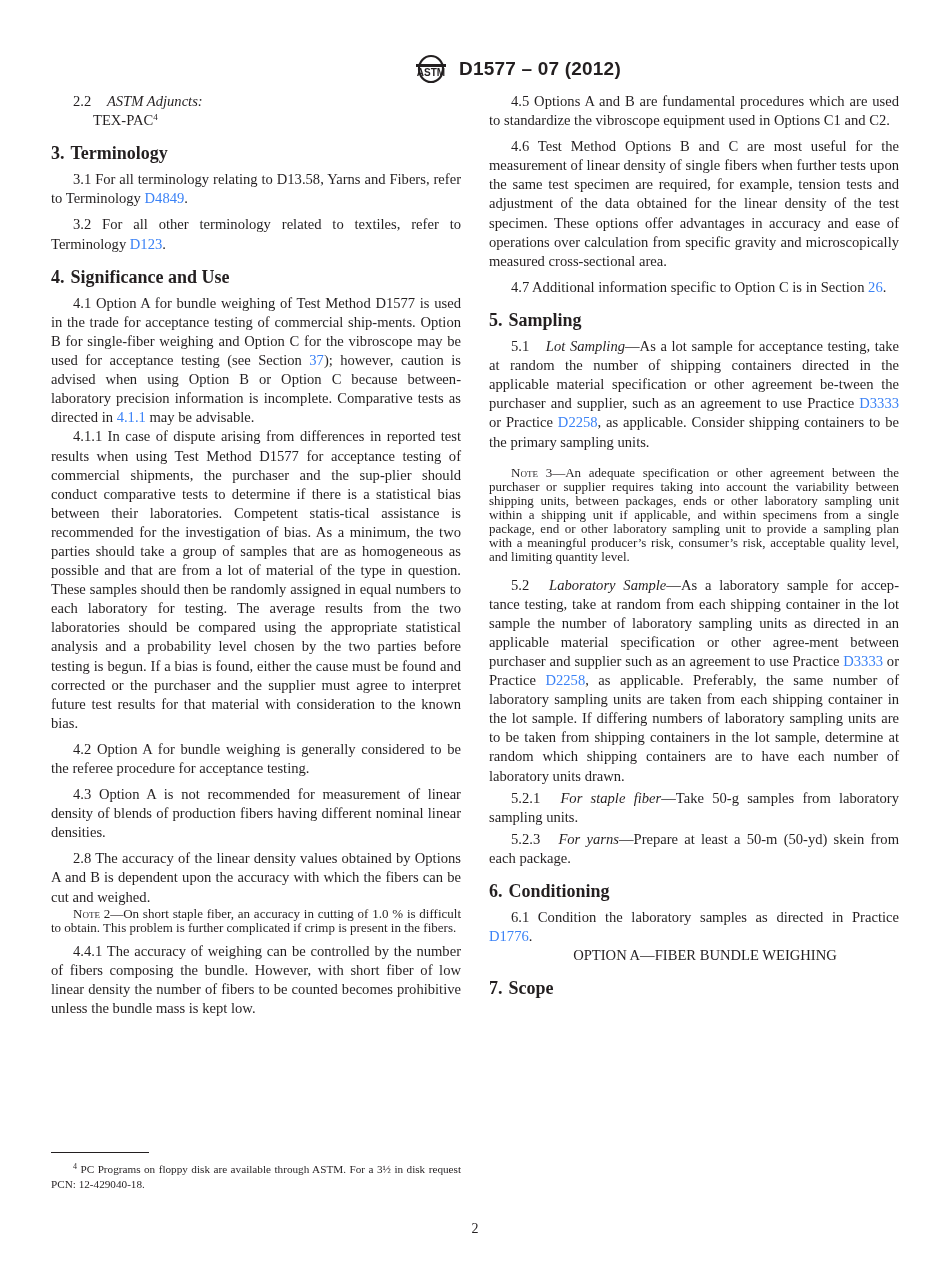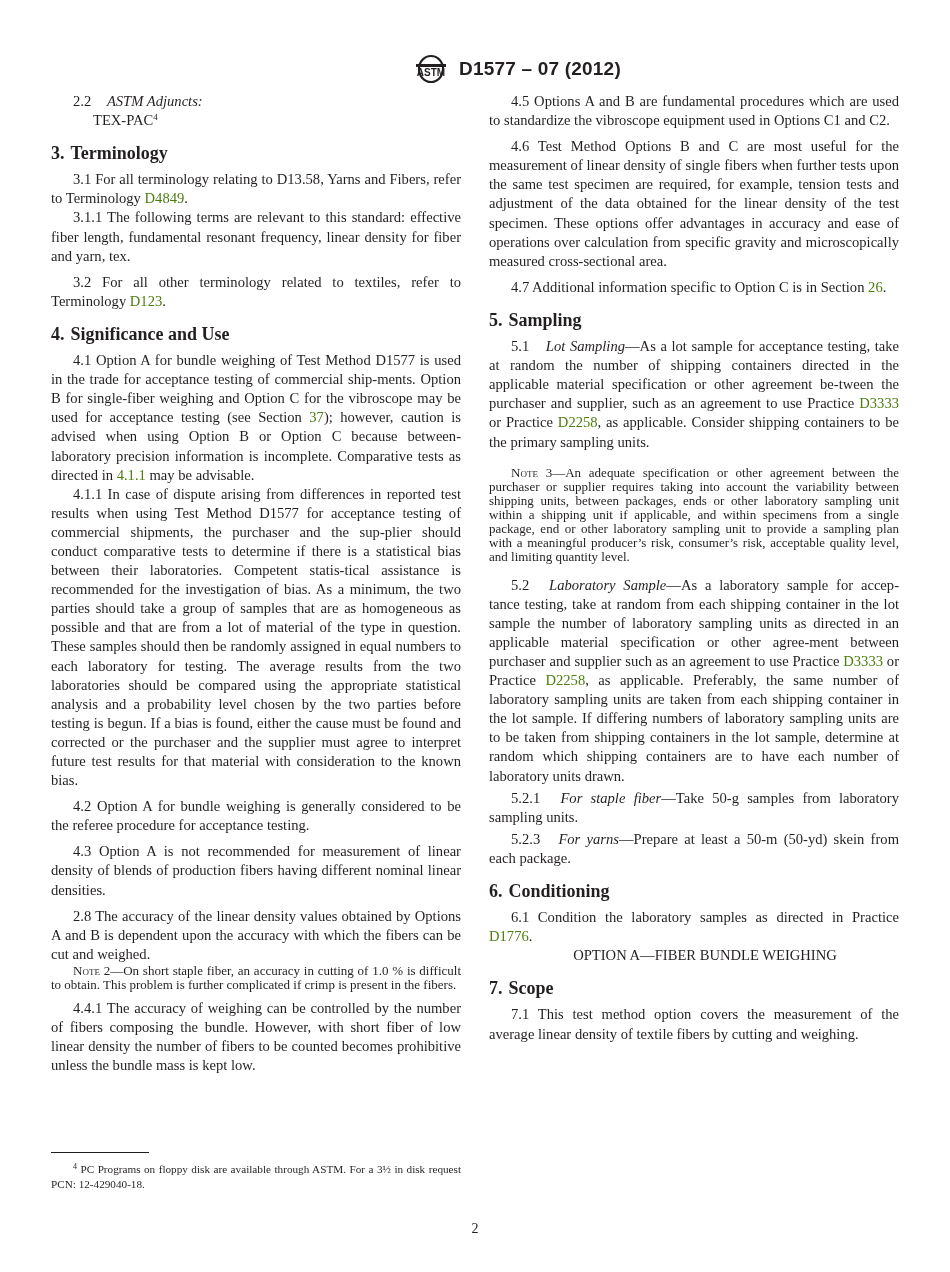--- a/index.html
+++ b/index.html
@@ -14,21 +14,21 @@
   .col { position: absolute; top: 92px; font-size: 14.6px; line-height: 19.1px;
          text-align: justify; hyphens: manual; }
   .col.left { left: 51px; width: 410px; }
   .col.right { left: 489px; width: 410px; }
   .col p { margin: 0; text-indent: 22px; }
   .col p.sp { margin-top: 7px; }
   .sec { font-weight: bold; font-size: 18px; margin: 14px 0 7px 0; text-indent: 0; }
   .sec .num { margin-right: 6px; }
   .note { font-size: 13px; line-height: 14px; text-indent: 22px; margin: 10px 0 0 0; }
   .note .sc { font-variant: small-caps; }
-  a.ref { color: #4d7c0f; text-decoration: none; }
+  a.ref { color: #3b82f6; text-decoration: none; }
   .adjunct { text-indent: 22px; margin: 0; }
   .adjunct2 { padding-left: 20px; margin: 0; }
   sup { font-size: 9px; vertical-align: 5px; line-height: 0; }
   .option-head { font-weight: normal; text-align: center; font-size: 14.6px; margin: 15px 0 0 0; text-indent: 0; }
   .footrule { position: absolute; left: 51px; top: 1152px; width: 98px; border-top: 1px solid #231f20; }
   .footnote { position: absolute; left: 51px; top: 1162px; width: 410px; font-size: 11.2px;
               line-height: 15.2px; text-align: justify; text-indent: 22px; }
   .footnote sup { font-size: 8px; vertical-align: 4px; }
   .pagenum { position: absolute; top: 1221px; left: 0; width: 950px; text-align: center; font-size: 14px; }
   i { font-style: italic; margin-left: 12px; }
@@ -48,21 +48,20 @@
   </span>
   <span class="title">D1577 – 07 (2012)</span>
 </div>
 
 <div class="col left">
   <p class="adjunct"><span>2.2</span>&nbsp;<i>ASTM Adjuncts:</i></p>
   <p class="adjunct2"><span>TEX-PAC</span><sup>4</sup></p>
 
   <div class="sec"><span class="num">3.</span><span>Terminology</span></div>
   <p><span>3.1 For all terminology relating to D13.58, Yarns and Fibers, refer to Terminology </span><a class="ref">D4849</a><span>.</span></p>
-  <p>3.1.1 The following terms are relevant to this standard: effective fiber length, fundamental resonant frequency, linear density for fiber and yarn, tex.</p>
   <p class="sp"><span>3.2 For all other terminology related to textiles, refer to Terminology </span><a class="ref">D123</a><span>.</span></p>
 
   <div class="sec"><span class="num">4.</span><span>Significance and Use</span></div>
   <p><span>4.1  Option A for bundle weighing of Test Method D1577 is used in the trade for acceptance testing of commercial ship-ments. Option B for single-fiber weighing and Option C for the vibroscope may be used for acceptance testing (see Section </span><a class="ref">37</a><span>); however, caution is advised when using Option B or Option C because between-laboratory precision information is incomplete. Comparative tests as directed in </span><a class="ref">4.1.1</a><span> may be advisable.</span></p>
   <p>4.1.1  In case of dispute arising from differences in reported test results when using Test Method D1577 for acceptance testing of commercial shipments, the purchaser and the sup-plier should conduct comparative tests to determine if there is a statistical bias between their laboratories. Competent statis-tical assistance is recommended for the investigation of bias. As a minimum, the two parties should take a group of samples that are as homogeneous as possible and that are from a lot of material of the type in question. These samples should then be randomly assigned in equal numbers to each laboratory for testing. The average results from the two laboratories should be compared using the appropriate statistical analysis and a probability level chosen by the two parties before testing is begun. If a bias is found, either the cause must be found and corrected or the purchaser and the supplier must agree to interpret future test results for that material with consideration to the known bias.</p>
   <p class="sp">4.2  Option A for bundle weighing is generally considered to be the referee procedure for acceptance testing.</p>
   <p class="sp">4.3  Option A is not recommended for measurement of linear density of blends of production fibers having different nominal linear densities.</p>
   <p class="sp">2.8  The accuracy of the linear density values obtained by Options A and B is dependent upon the accuracy with which the fibers can be cut and weighed.</p>
   <p class="note"><span class="sc">Note</span><span> 2—On short staple fiber, an accuracy in cutting of 1.0 % is difficult to obtain. This problem is further complicated if crimp is present in the fibers.</span></p>
   <p class="sp">4.4.1  The accuracy of weighing can be controlled by the number of fibers composing the bundle. However, with short fiber of low linear density the number of fibers to be counted becomes prohibitive unless the bundle mass is kept low.</p>
@@ -79,19 +78,18 @@
   <p class="sp" style="margin-top:12px"><span>5.2 </span><i>Laboratory Sample</i><span>—As a laboratory sample for accep-tance testing, take at random from each shipping container in the lot sample the number of laboratory sampling units as directed in an applicable material specification or other agree-ment between purchaser and supplier such as an agreement to use Practice </span><a class="ref">D3333</a><span> or Practice </span><a class="ref">D2258</a><span>, as applicable. Preferably, the same number of laboratory sampling units are taken from each shipping container in the lot sample. If differing numbers of laboratory sampling units are to be taken from shipping containers in the lot sample, determine at random which shipping containers are to have each number of laboratory units drawn.</span></p>
   <p class="sp" style="margin-top:3px"><span>5.2.1 </span><i>For staple fiber</i><span>—Take 50-g samples from laboratory sampling units.</span></p>
   <p class="sp" style="margin-top:3px"><span>5.2.3 </span><i>For yarns</i><span>—Prepare at least a 50-m (50-yd) skein from each package.</span></p>
 
   <div class="sec"><span class="num">6.</span><span>Conditioning</span></div>
   <p><span>6.1  Condition the laboratory samples as directed in Practice </span><a class="ref">D1776</a><span>.</span></p>
 
   <p class="option-head">OPTION A—FIBER BUNDLE WEIGHING</p>
 
   <div class="sec"><span class="num">7.</span><span>Scope</span></div>
-  <p>7.1  This test method option covers the measurement of the average linear density of textile fibers by cutting and weighing.</p>
 </div>
 
 <div class="footrule"></div>
 <div class="footnote"><sup>4</sup><span> PC Programs on floppy disk are available through ASTM. For a 3½ in disk request PCN: 12-429040-18.</span></div>
 
 <div class="pagenum">2</div>
 
 </body></html>

